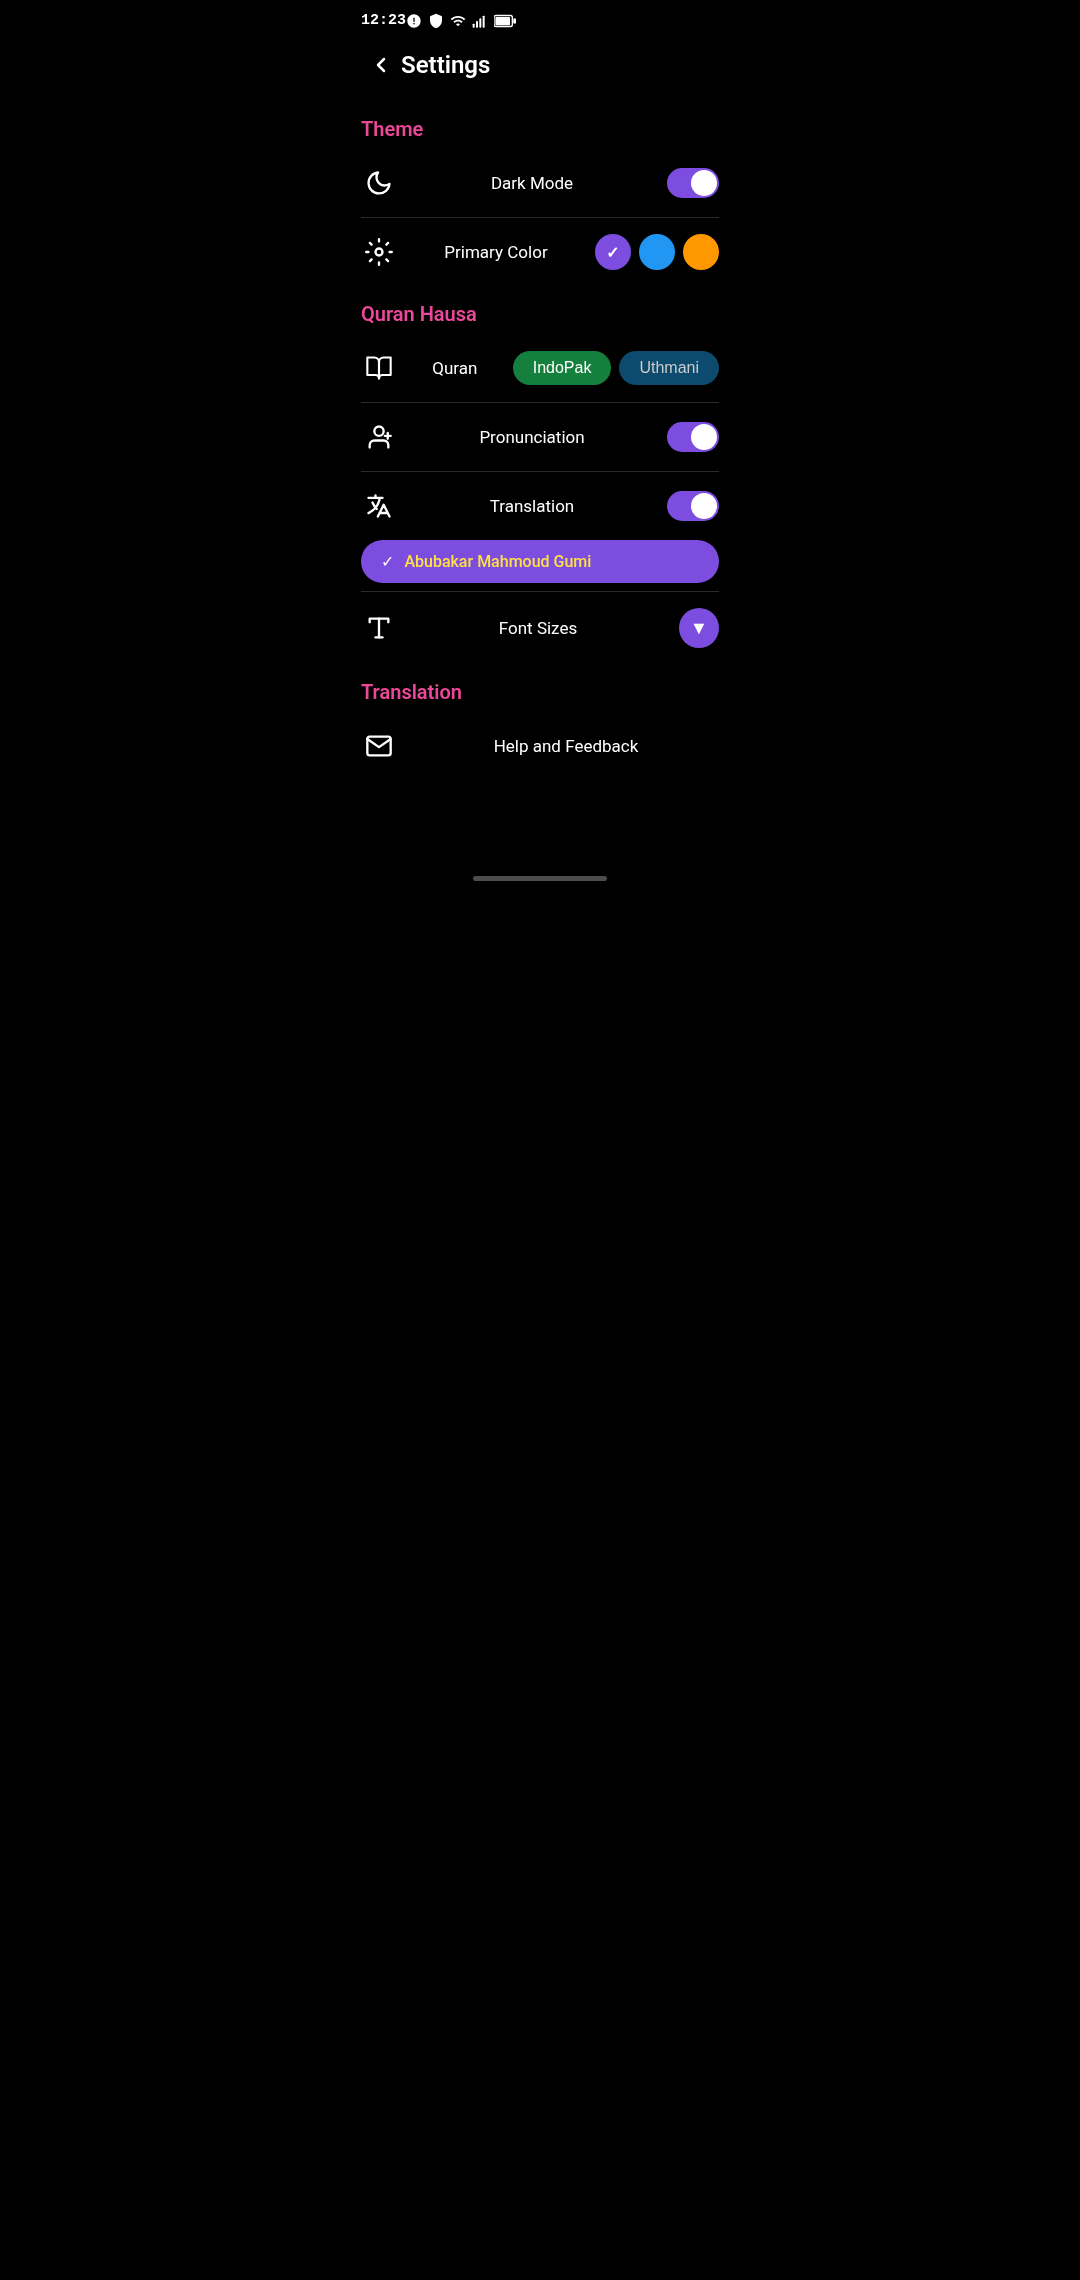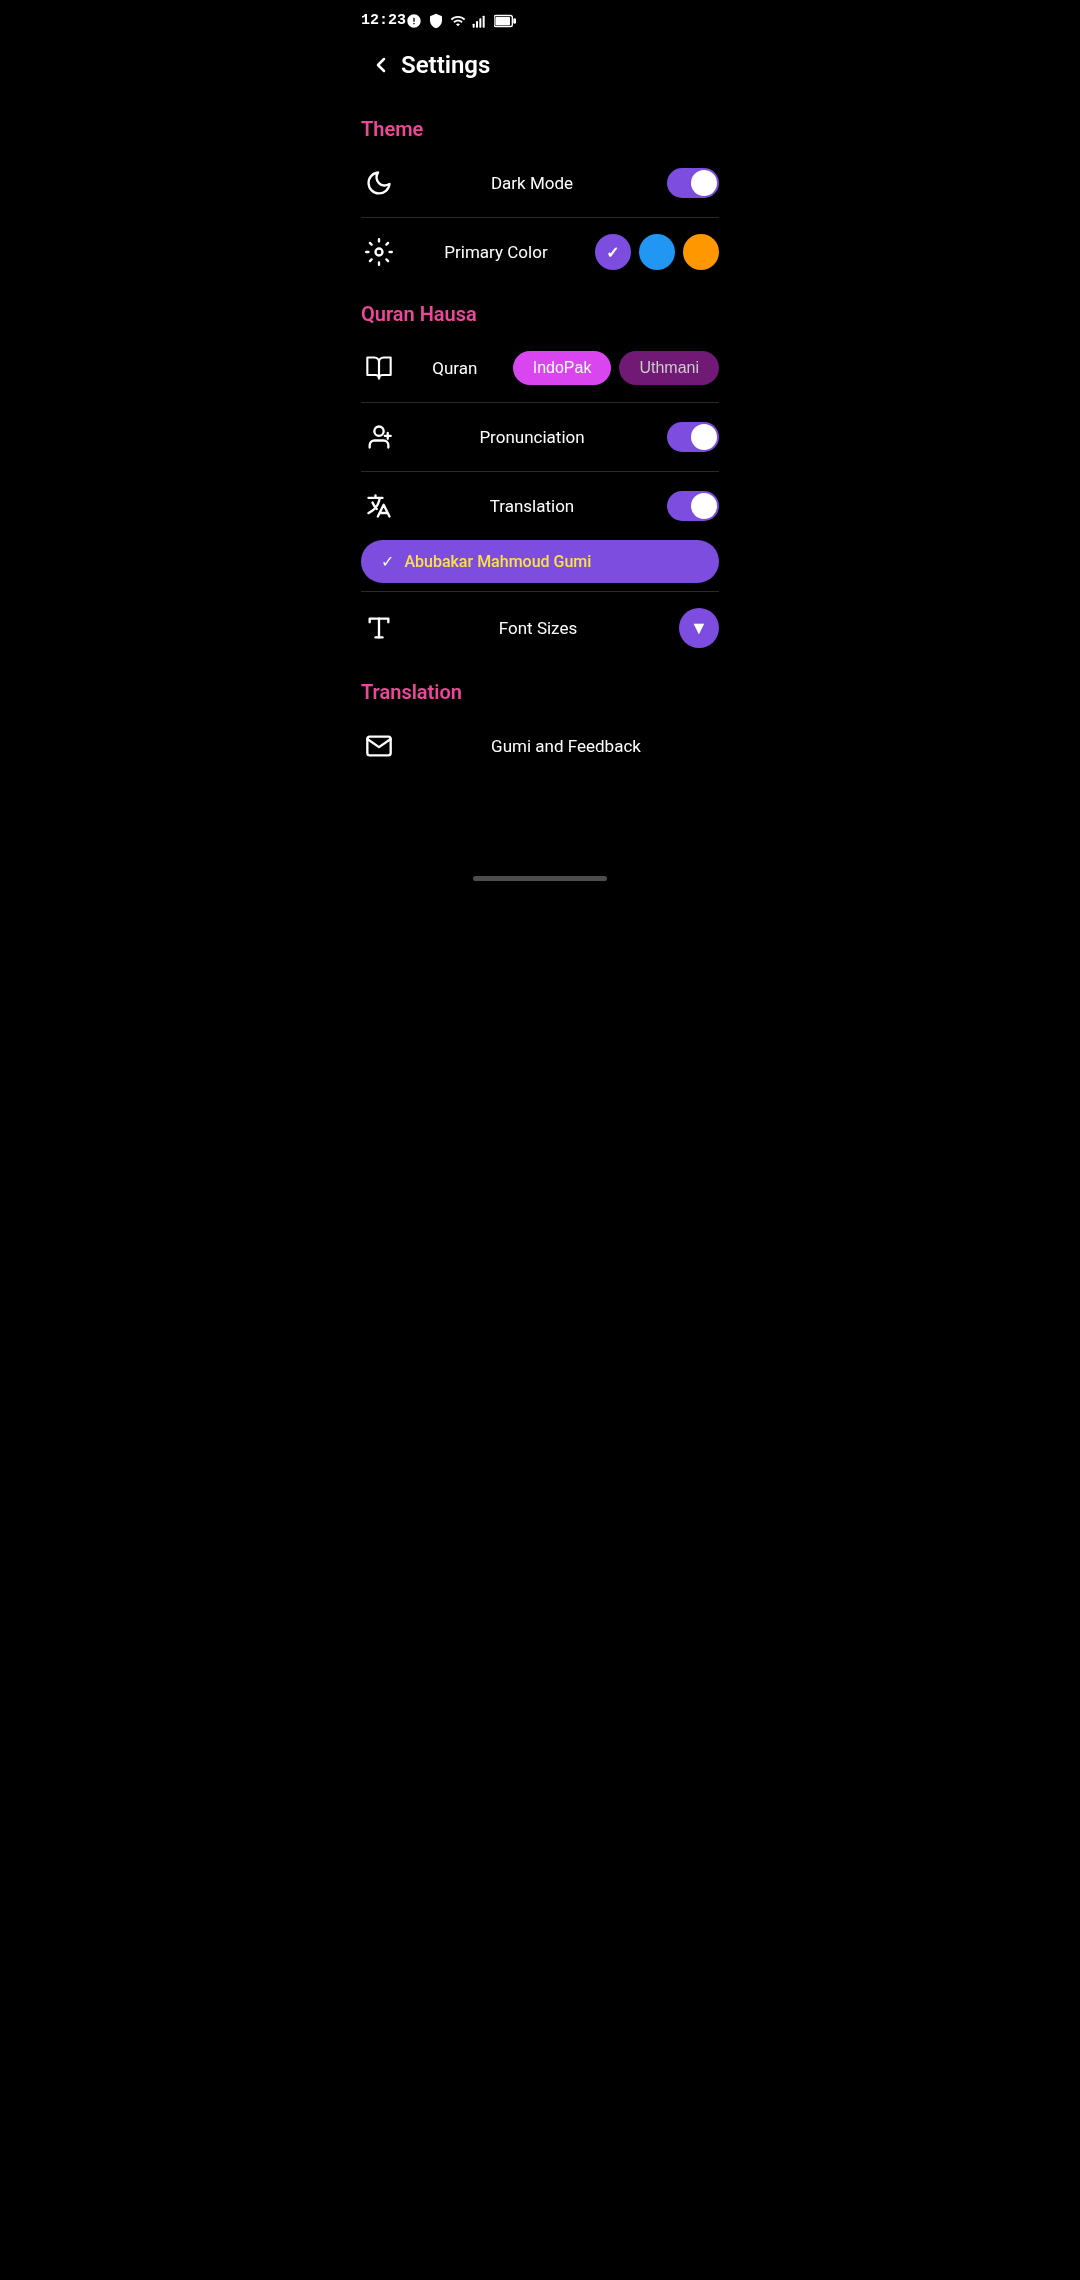--- a/index.html
+++ b/index.html
@@ -170,27 +170,27 @@
     .style-btn {
       padding: 8px 20px;
       border-radius: 24px;
       font-size: 16px;
       font-weight: 500;
       cursor: pointer;
       border: none;
     }
 
     .style-btn.active {
-      background-color: #d946ef;
+      background-color: #15803d;
       color: #ffffff;
       text-align: right;
     }
 
     .style-btn.inactive {
-      background-color: #701a75;
+      background-color: #0c4a6e;
       color: #cccccc;
     }
 
     
     .translation-selector {
       margin: 0 16px 8px;
       padding: 12px 20px;
       background-color: #7c4ddf;
       border-radius: 28px;
       display: flex;
@@ -393,17 +393,17 @@
 
 <div class="section-title">Translation</div>
 
 <div class="help-feedback-row">
   <div class="setting-icon">
     <svg viewBox="0 0 24 24" fill="none" stroke="white" stroke-width="2" stroke-linecap="round" stroke-linejoin="round">
       <path d="M4 4h16c1.1 0 2 .9 2 2v12c0 1.1-.9 2-2 2H4c-1.1 0-2-.9-2-2V6c0-1.1.9-2 2-2z"></path>
       <polyline points="22,6 12,13 2,6"></polyline>
     </svg>
   </div>
-  <span class="setting-label">Gumi and Feedback</span>
+  <span class="setting-label">Help and Feedback</span>
 </div>
 
 <div style="flex: 1; min-height: 80px;"></div>
 <div class="home-indicator"></div>
 
 </body></html>

